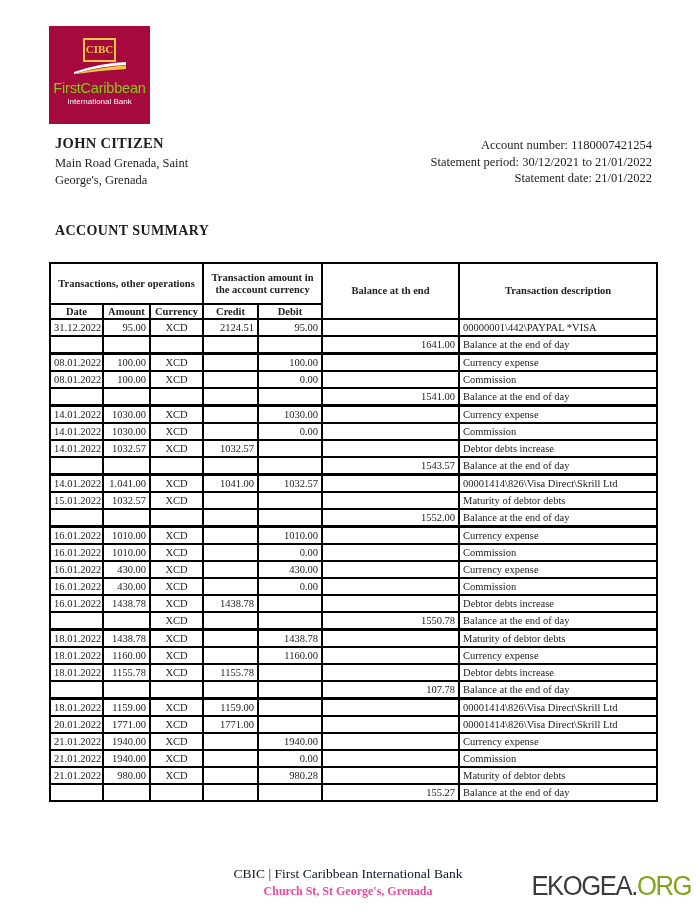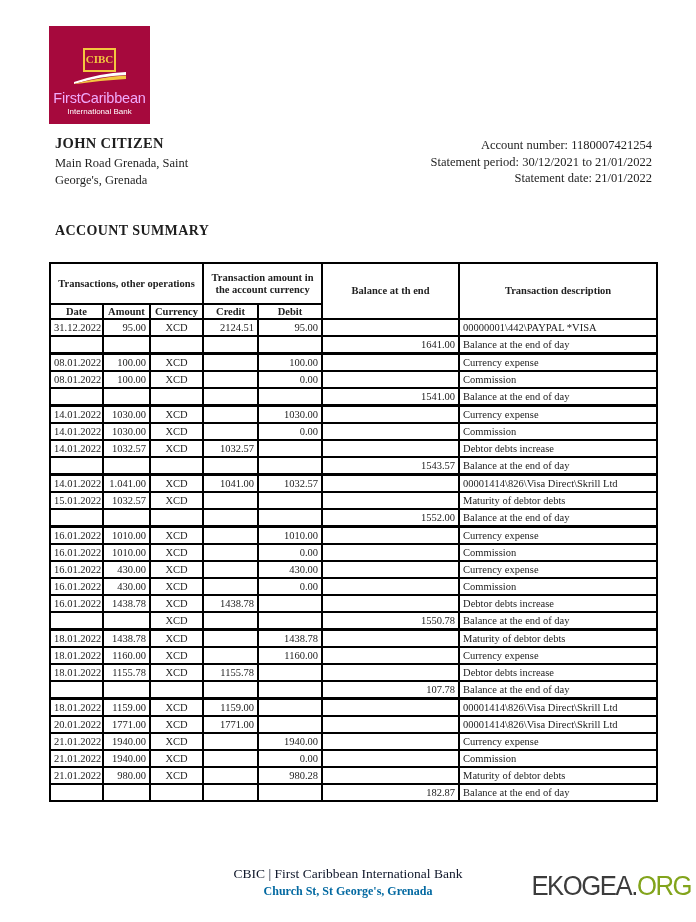--- a/index.html
+++ b/index.html
@@ -2,25 +2,25 @@
 <html><head>
 <meta charset="utf-8">
 <style>
   html,body{margin:0;padding:0;background:#ffffff;}
   .page{position:relative;width:696px;height:922px;background:#ffffff;overflow:hidden;
         font-family:"Liberation Serif",serif;color:#1e1e1e;}
 
   
   .logo{position:absolute;left:49px;top:26px;width:101px;height:98px;background:#A6093D;
         display:flex;flex-direction:column;align-items:center;}
-  .cibc-box{margin-top:22px;width:29px;height:20px;border:2px solid #F3C73F;
+  .cibc-box{margin-top:12px;width:29px;height:20px;border:2px solid #F3C73F;
             color:#F3C73F;font-family:"Liberation Serif",serif;font-weight:bold;
             font-size:11px;line-height:19px;text-align:center;letter-spacing:0px;}
   .swoosh{margin-top:0px;width:52px;height:12px;display:block;}
-  .brand{color:#f0abfc;font-family:"Liberation Sans",sans-serif;font-size:14.5px;
+  .brand{color:#84cc16;font-family:"Liberation Sans",sans-serif;font-size:14.5px;
          margin-top:6px;letter-spacing:-0.2px;}
   .brand-sub{color:#ffffff;font-family:"Liberation Sans",sans-serif;font-size:8px;margin-top:1px;}
 
   
   .customer{position:absolute;left:55px;top:135px;}
   .customer .name{font-weight:bold;font-size:14.5px;letter-spacing:0.3px;}
   .customer .addr{font-size:12.5px;line-height:17px;margin-top:3px;}
   .acct-info{position:absolute;left:300px;right:44px;top:137px;text-align:right;
              font-size:12.5px;line-height:16.6px;}
 
@@ -43,21 +43,21 @@
   td.col-credit{text-align:right;padding-right:5px;}
   td.col-debit{text-align:right;padding-right:5px;}
   td.col-balance{text-align:right;padding-right:2px;}
   td.col-description{text-align:left;padding-left:3px;}
   tr.sep td{border-top-width:3px;}
 
   
   .footer-bank{position:absolute;left:0;right:0;top:866px;text-align:center;
                color:#0f172a;font-size:13.5px;}
   .footer-addr{position:absolute;left:0;right:0;top:884px;text-align:center;
-               color:#0369a1;font-size:12px;font-weight:bold;}
+               color:#ec4899;font-size:12px;font-weight:bold;}
   .ekogea{position:absolute;right:5px;top:871px;font-family:"Liberation Sans",sans-serif;
           font-size:27px;letter-spacing:-1.5px;color:#3C3C3C;transform:scaleX(0.95);
           transform-origin:right center;}
   .ekogea .org{color:#82A41C;}
 </style>
 </head>
 <body>
 
 <div class="page">
 
@@ -355,21 +355,21 @@
           <td class="col-debit">980.28</td>
           <td class="col-balance"></td>
           <td class="col-description">Maturity of debtor debts</td>
         </tr>
         <tr>
           <td class="col-date"></td>
           <td class="col-amount"></td>
           <td class="col-currency"></td>
           <td class="col-credit"></td>
           <td class="col-debit"></td>
-          <td class="col-balance">182.87</td>
+          <td class="col-balance">155.27</td>
           <td class="col-description">Balance at the end of day</td>
         </tr>
       </tbody>
   </table>
 
   <div class="footer-bank">CBIC | First Caribbean International Bank</div>
   <div class="footer-addr">Church St, St George's, Grenada</div>
   <div class="ekogea"><span>EKOGEA.</span><span class="org">ORG</span></div>
 
 </div>

